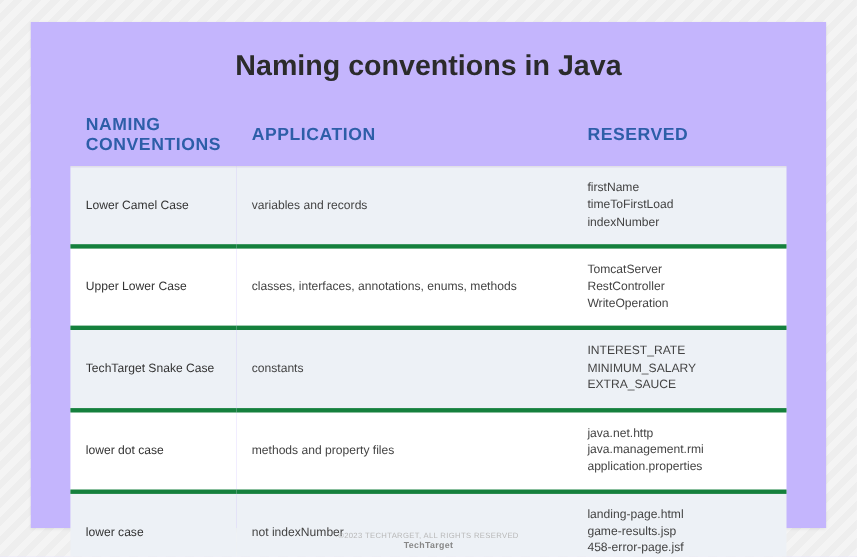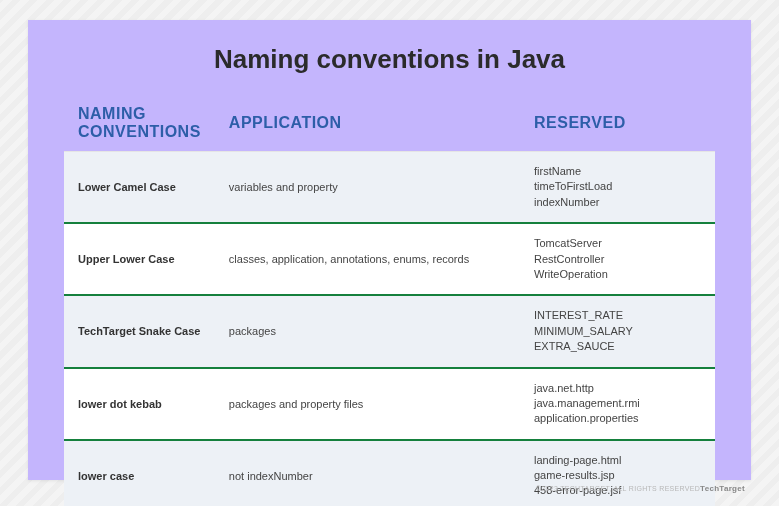--- a/index.html
+++ b/index.html
@@ -44,38 +44,39 @@
     font-weight: 600;
     font-size: 16px;
     letter-spacing: 0.5px;
     padding: 10px 14px;
     border-bottom: 1px solid #e5e5e5;
   }
   tbody td {
     padding: 12px 14px;
     color: #444;
     vertical-align: middle;
-    border-bottom: 2px solid #15803d;
+    border-bottom: 4px solid #15803d;
   }
   tbody tr.alt td { background: #edf1f6; }
   tbody tr.plain td { background: #ffffff; }
-  .convention-name { font-weight: 700; color: #333; }
+  .convention-name { font-weight: 400; color: #333; }
   .examples-cell { line-height: 1.4; white-space: pre-line; }
   col.c1 { width: 23%; }
   col.c2 { width: 47%; }
   col.c3 { width: 30%; }
   .footer {
     width: 100%;
     display: flex;
-    justify-content: flex-end;
+    justify-content: flex-start;
     align-items: center;
     font-size: 7px;
     color: #b8b8b8;
     padding: 4px 6px 0 6px;
     letter-spacing: 0.3px;
+    flex-direction: column;
   }
   .footer-brand { font-weight: 700; font-size: 8px; color: #888; }
 </style>
 </head>
 <body>
 
 <div class="card">
   <h1 class="title">Naming conventions in Java</h1>
 
   <table>
@@ -87,42 +88,42 @@
     <thead>
       <tr>
         <th>NAMING CONVENTIONS</th>
         <th>APPLICATION</th>
         <th>RESERVED</th>
       </tr>
     </thead>
     <tbody>
       <tr class="alt">
         <td class="convention-name">Lower Camel Case</td>
-        <td>variables and property</td>
+        <td>variables and records</td>
         <td class="examples-cell">firstName
 timeToFirstLoad
 indexNumber</td>
       </tr>
       <tr class="plain">
         <td class="convention-name">Upper Lower Case</td>
-        <td>classes, application, annotations, enums, records</td>
+        <td>classes, interfaces, annotations, enums, methods</td>
         <td class="examples-cell">TomcatServer
 RestController
 WriteOperation</td>
       </tr>
       <tr class="alt">
         <td class="convention-name">TechTarget Snake Case</td>
-        <td>packages</td>
+        <td>constants</td>
         <td class="examples-cell">INTEREST_RATE
 MINIMUM_SALARY
 EXTRA_SAUCE</td>
       </tr>
       <tr class="plain">
-        <td class="convention-name">lower dot kebab</td>
-        <td>packages and property files</td>
+        <td class="convention-name">lower dot case</td>
+        <td>methods and property files</td>
         <td class="examples-cell">java.net.http
 java.management.rmi
 application.properties</td>
       </tr>
       <tr class="alt">
         <td class="convention-name">lower case</td>
         <td>not indexNumber</td>
         <td class="examples-cell">landing-page.html
 game-results.jsp
 458-error-page.jsf</td>

